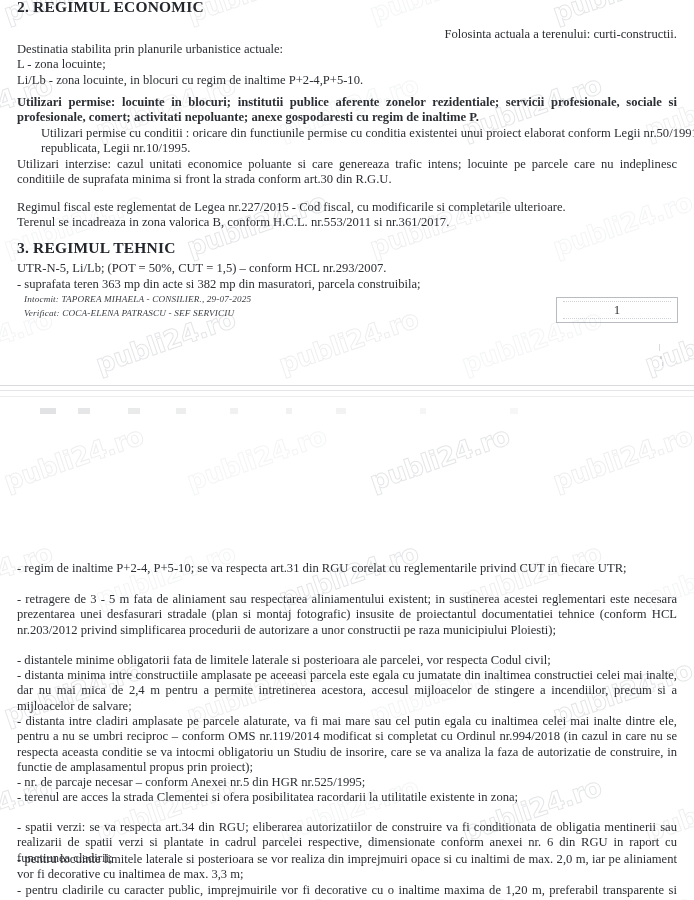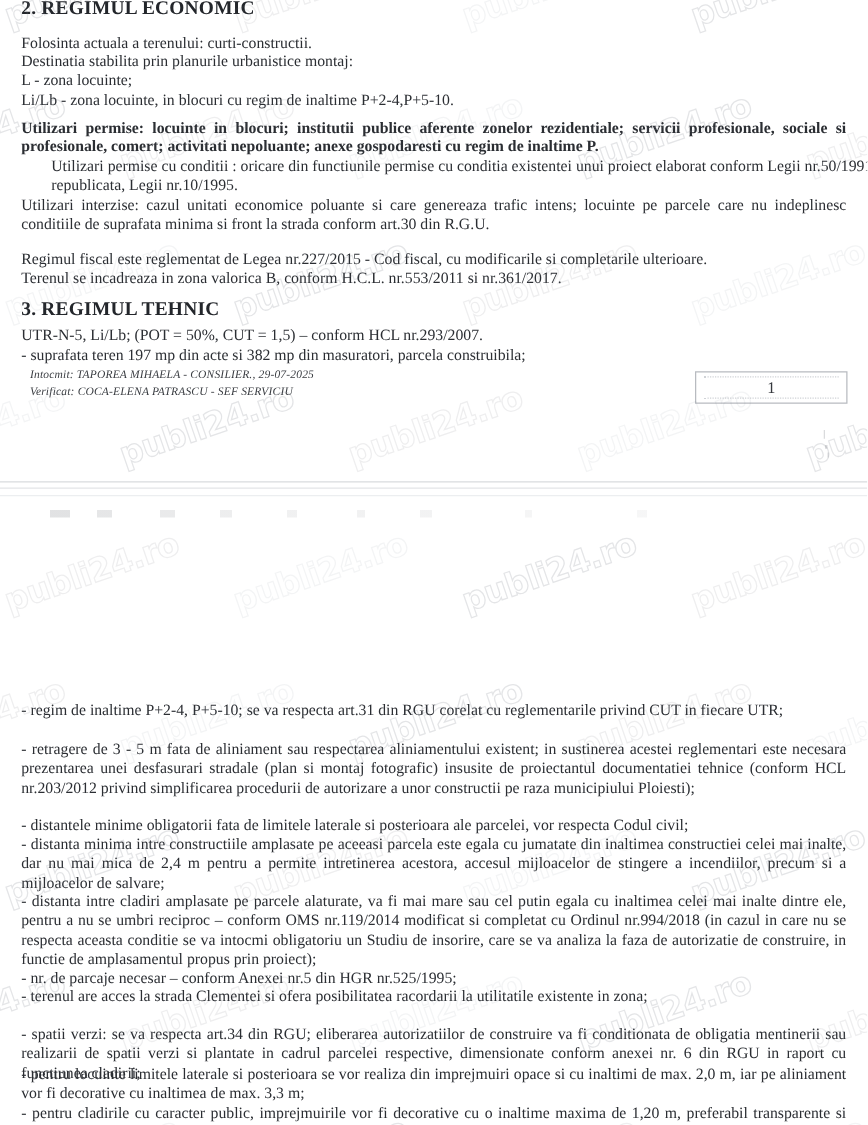--- a/index.html
+++ b/index.html
@@ -150,43 +150,43 @@
 </style>
 </head>
 <body>
 
 <div id="page">
 
   <div id="content">
 
     <h2 class="heading block" style="top:-2px;">2. REGIMUL ECONOMIC</h2>
 
-    <p class="para block nojust" style="top:27px;">Folosinta actuala a terenului: curti-constructii.</p>
-
-    <p class="para block nojust" style="top:42px;">Destinatia stabilita prin planurile urbanistice montaj:</p>
+    <p class="para block nojust" style="top:27px;text-align:right;">Folosinta actuala a terenului: curti-constructii.</p>
+
+    <p class="para block nojust" style="top:42px;">Destinatia stabilita prin planurile urbanistice actuale:</p>
 
     <p class="para block nojust" style="top:57px;">L - zona locuinte;</p>
 
     <p class="para block nojust" style="top:73px;">Li/Lb - zona locuinte, in blocuri cu regim de inaltime P+2-4,P+5-10.</p>
 
     <p class="para block" style="top:95px;font-weight:bold;">Utilizari permise: locuinte in blocuri; institutii publice aferente zonelor rezidentiale; servicii profesionale, sociale si profesionale, comert; activitati nepoluante; anexe gospodaresti cu regim de inaltime P.</p>
 
     <p class="para block" style="top:126px;margin-left:24px;">Utilizari permise cu conditii : oricare din functiunile permise cu conditia existentei unui proiect elaborat conform Legii nr.50/1991, republicata, Legii nr.10/1995.</p>
 
     <p class="para block" style="top:157px;">Utilizari interzise: cazul unitati economice poluante si care genereaza trafic intens; locuinte pe parcele care nu indeplinesc conditiile de suprafata minima si front la strada conform art.30 din R.G.U.</p>
 
     <p class="para block nojust" style="top:200px;">Regimul fiscal este reglementat de Legea nr.227/2015 - Cod fiscal, cu modificarile si completarile ulterioare.</p>
 
     <p class="para block nojust" style="top:215px;">Terenul se incadreaza in zona valorica B, conform H.C.L. nr.553/2011 si nr.361/2017.</p>
 
     <h2 class="heading block" style="top:223px;margin-top:16px;">3. REGIMUL TEHNIC</h2>
 
     <p class="para block nojust" style="top:261px;">UTR-N-5, Li/Lb; (POT = 50%, CUT = 1,5) – conform HCL nr.293/2007.</p>
 
-    <p class="para block nojust" style="top:277px;">- suprafata teren 197 mp din acte si 382 mp din masuratori, parcela construibila;</p>
+    <p class="para block nojust" style="top:277px;">- suprafata teren 363 mp din acte si 382 mp din masuratori, parcela construibila;</p>
 
     <div class="sig" style="top:293px;">Intocmit: TAPOREA MIHAELA - CONSILIER., 29-07-2025</div>
 
     <div class="sig" style="top:307px;">Verificat: COCA-ELENA PATRASCU - SEF SERVICIU</div>
 
     <p class="para block" style="top:561px;">- regim de inaltime P+2-4, P+5-10; se va respecta art.31 din RGU corelat cu reglementarile privind CUT in fiecare UTR;</p>
 
     <p class="para block" style="top:592px;">- retragere de 3 - 5 m fata de aliniament sau respectarea aliniamentului existent; in sustinerea acestei reglementari este necesara prezentarea unei desfasurari stradale (plan si montaj fotografic) insusite de proiectantul documentatiei tehnice (conform HCL nr.203/2012 privind simplificarea procedurii de autorizare a unor constructii pe raza municipiului Ploiesti);</p>
 
     <p class="para block" style="top:653px;">- distantele minime obligatorii fata de limitele laterale si posterioara ale parcelei, vor respecta Codul civil;</p>

